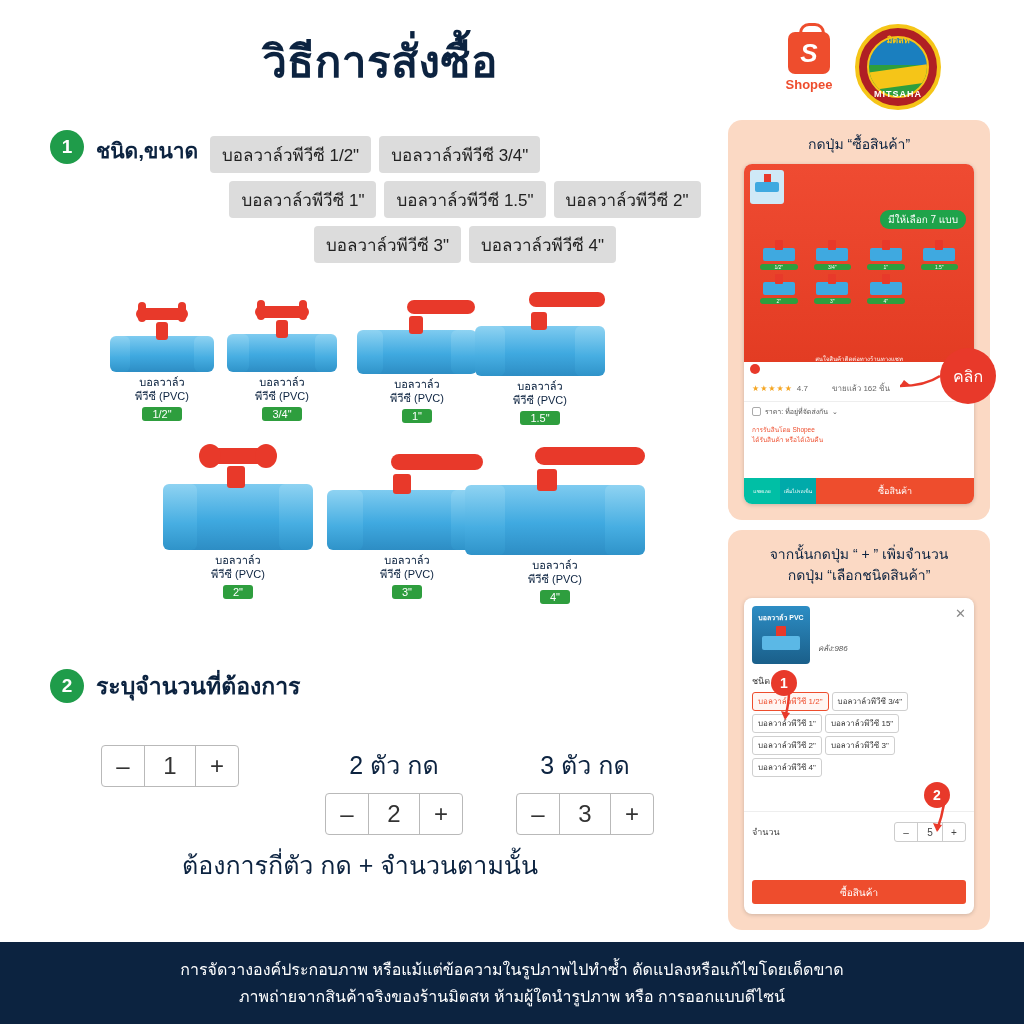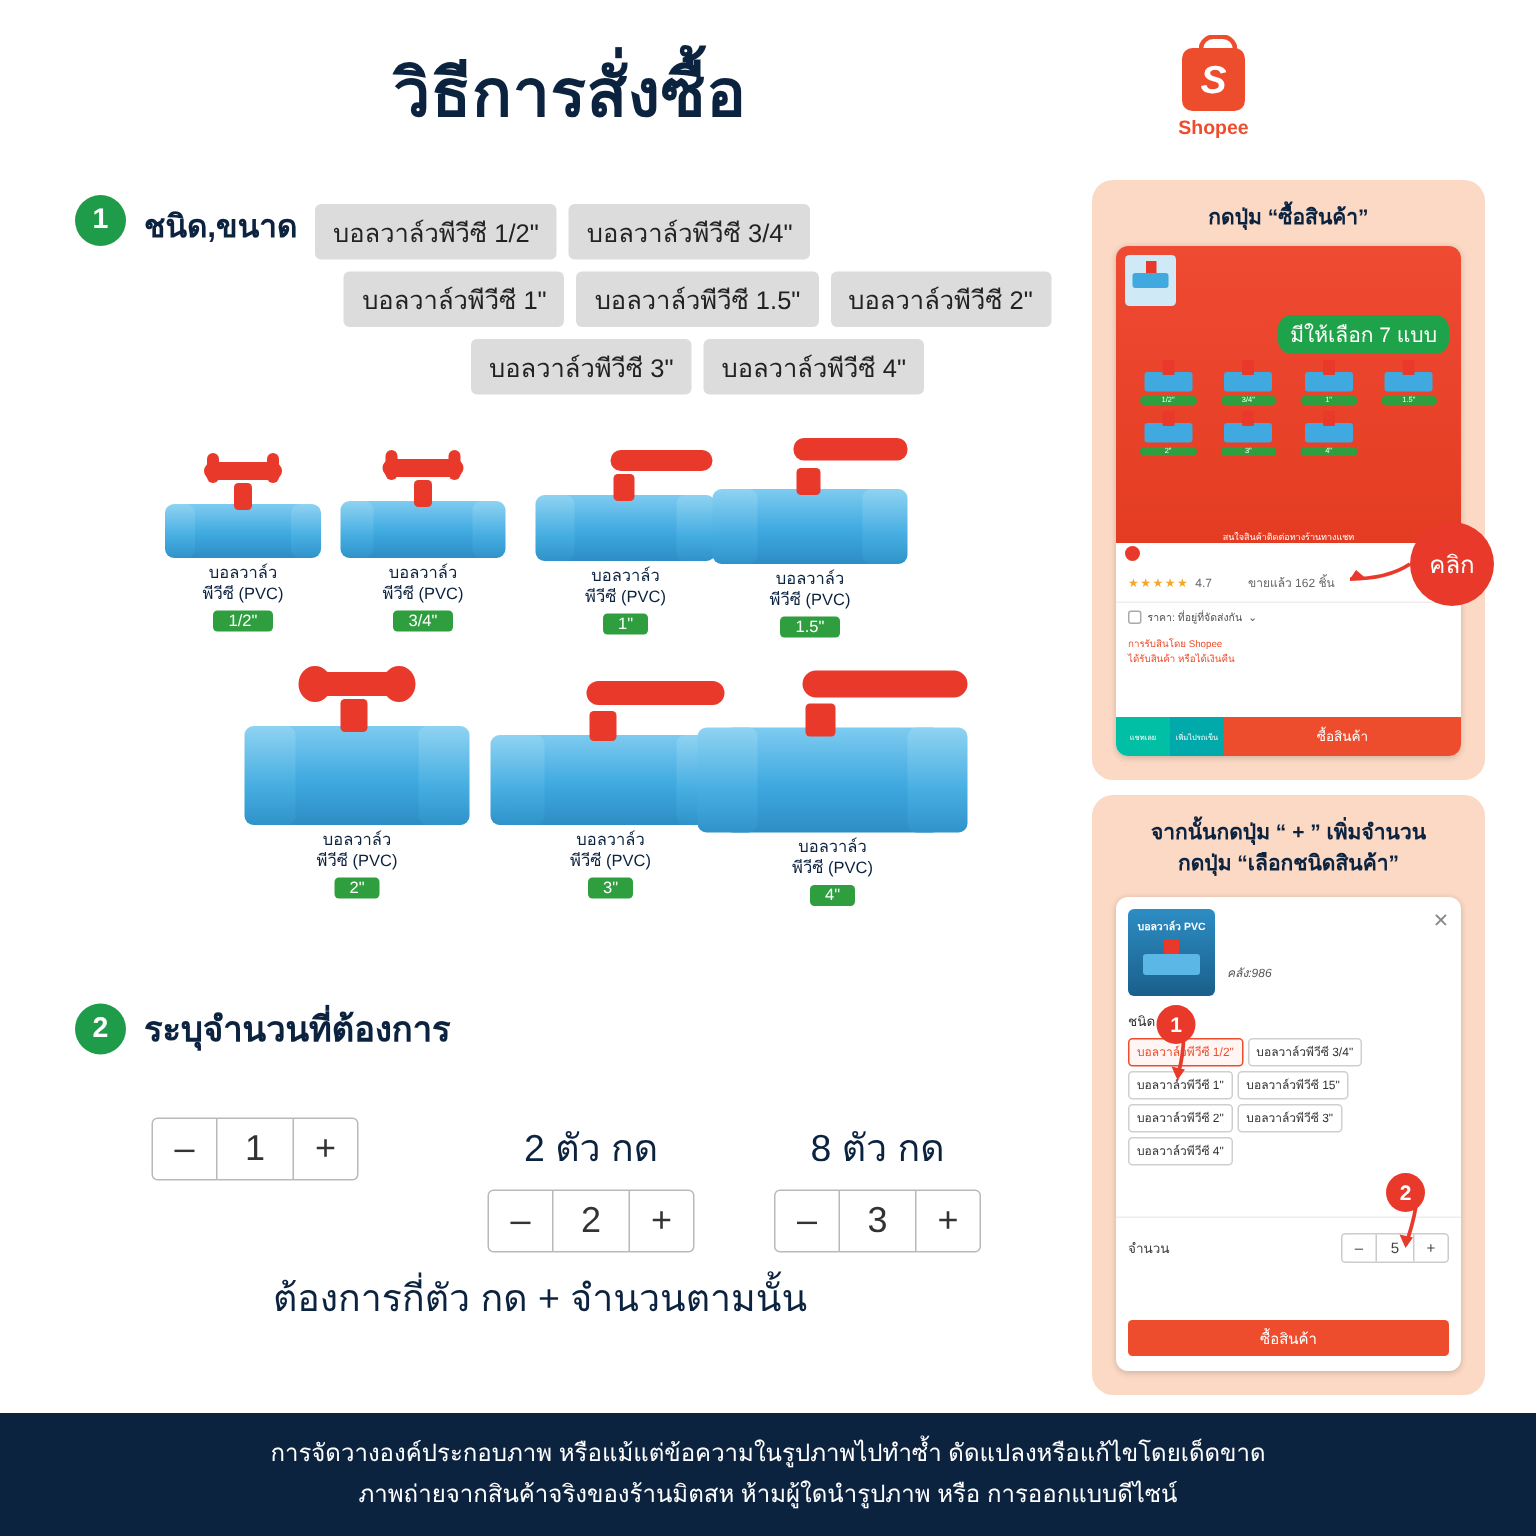--- a/index.html
+++ b/index.html
@@ -135,21 +135,21 @@
 
   
   .panel {
     position:absolute; background:#fbd9c4; border-radius:14px;
   }
   .panel1 { left:728px; top:120px; width:262px; height:400px; }
   .panel2 { left:728px; top:530px; width:262px; height:400px; }
 
   .panel-cap {
     position:absolute; left:0; top:14px; width:100%;
-    text-align:center; font-size:14px; color:#0c2340; font-weight:bold;
+    text-align:center; font-size:14px; color:#0c2340; font-weight:normal;
     line-height:1.5;
   }
 
   .phone {
     position:absolute; background:#fff; border-radius:8px; overflow:hidden;
     box-shadow:0 1px 4px rgba(0,0,0,.18);
   }
   .phone1 { left:16px; top:44px; width:230px; height:340px; }
   .phone2 { left:16px; top:68px; width:230px; height:316px; }
 
@@ -162,21 +162,21 @@
   .ad-top { position:absolute; left:6px; top:6px; display:flex; align-items:flex-start; }
   .ad-thumb{ width:34px;height:34px;background:#cfe9f7;border-radius:3px;position:relative;}
   .ad-thumb:after{content:"";position:absolute;left:5px;top:12px;width:24px;height:10px;background:#3fa9e0;border-radius:2px;}
   .ad-thumb:before{content:"";position:absolute;left:14px;top:4px;width:7px;height:10px;background:#e8392a;}
   .ad-title { margin-left:6px; font-size:17px; font-weight:bold; line-height:1; }
   .ad-sub { font-size:6px; margin-top:3px; opacity:.95; }
   .ad-badges { display:flex; gap:3px; margin-top:4px; }
   .ad-badges span { background:#2e9e3e; font-size:5px; padding:1px 4px; border-radius:6px; }
   .ad-green {
     position:absolute; right:8px; top:46px; background:#1fa34a;
-    font-size:14px; padding:2px 8px; border-radius:9px;
+    font-size:10px; padding:2px 8px; border-radius:9px;
   }
   .ad-grid {
     position:absolute; left:10px; top:76px; width:210px;
     display:grid; grid-template-columns:repeat(4,1fr); gap:4px;
   }
   .ad-item { text-align:center; }
   .mini-valve { width:40px; height:22px; margin:0 auto; position:relative; }
   .mini-valve i { position:absolute; left:4px; top:8px; width:32px; height:13px; background:#3fa9e0; border-radius:2px; display:block; }
   .mini-valve b { position:absolute; left:16px; top:0; width:8px; height:10px; background:#e8392a; display:block; border-radius:1px;}
   .ad-item em { font-style:normal; display:block; font-size:5px; background:#2e9e3e; border-radius:5px; margin:2px 6px 0; }
@@ -253,20 +253,25 @@
 
   <div class="title">วิธีการสั่งซื้อ</div>
 
   <div class="shopee-logo">
     <div class="shopee-bag">
       <span>S</span>
     </div>
     <div class="shopee-text">Shopee</div>
   </div>
 
+  <div class="mitsaha-logo">
+    <div class="mitsaha-inner"></div>
+    <div class="mitsaha-top">มิตสห</div>
+    <div class="mitsaha-word">MITSAHA</div>
+  </div>
 
   <div class="step1">
     <div class="step-badge">1</div>
     <div class="step1-label">ชนิด,ขนาด</div>
   </div>
 
   <div class="chips">
     <div class="chip-row r1">
       <div class="chip">บอลวาล์วพีวีซี 1/2"</div>
       <div class="chip">บอลวาล์วพีวีซี 3/4"</div>
@@ -399,21 +404,21 @@
   <div class="qty-group" style="left:304px; width:180px;">
     <div class="qty-title">2 ตัว กด</div>
     <div class="stepper">
       <div>–</div>
       <div class="val">2</div>
       <div>+</div>
     </div>
   </div>
 
   <div class="qty-group" style="left:495px; width:180px;">
-    <div class="qty-title">8 ตัว กด</div>
+    <div class="qty-title">3 ตัว กด</div>
     <div class="stepper">
       <div>–</div>
       <div class="val">3</div>
       <div>+</div>
     </div>
   </div>
 
   <div class="note-line">ต้องการกี่ตัว กด + จำนวนตามนั้น</div>
 
   <div class="panel panel1">

